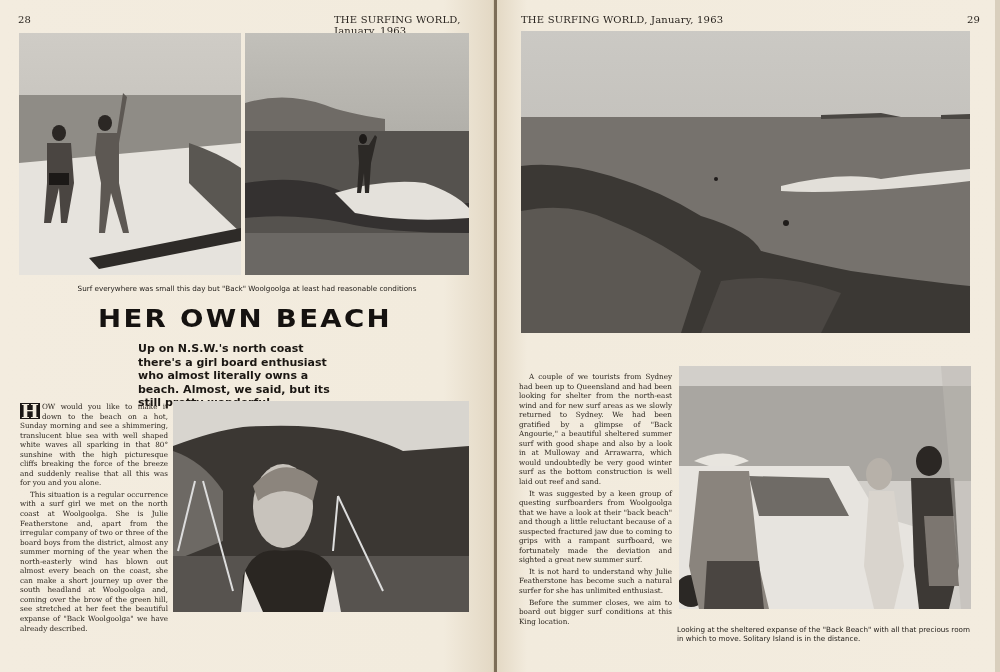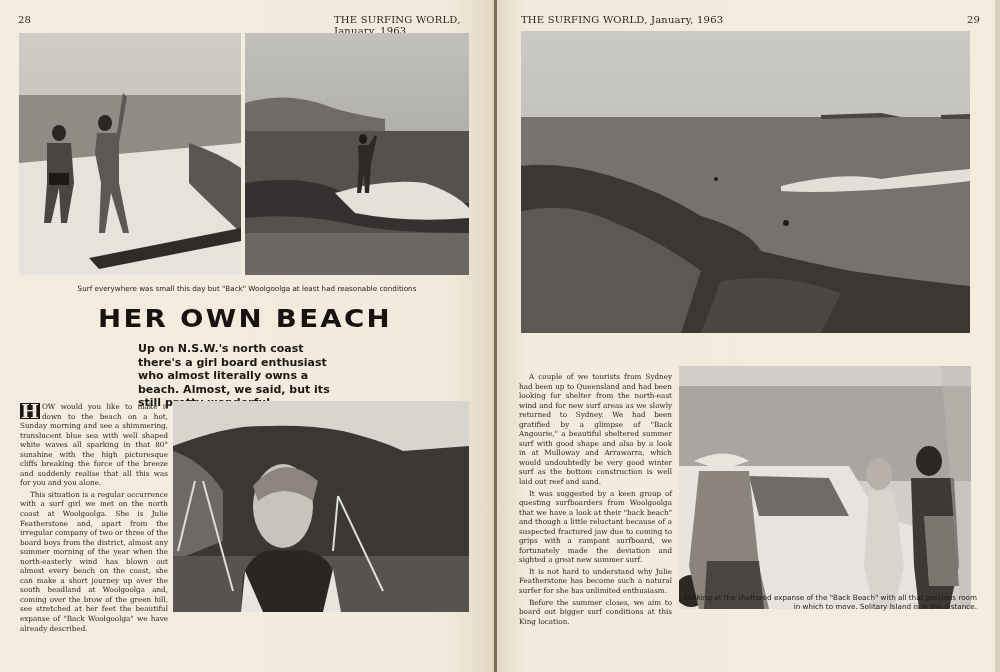--- a/index.html
+++ b/index.html
@@ -130,21 +130,21 @@
       <path d="M200 250 Q260 240 320 262 L300 302 L180 302Z" fill="#4b4743"></path>
       <circle cx="195" cy="148" r="2" fill="#1f1c1a"></circle>
       <circle cx="265" cy="192" r="3" fill="#1f1c1a"></circle>
     </svg>
   </div>
 
 
   <div class="col" style="left:22px; top:372px; width:153px;">
     <p>A couple of we tourists from Sydney had been up to Queensland and had been looking for shelter from the north-east wind and for new surf areas as we slowly returned to Sydney. We had been gratified by a glimpse of "Back Angourie," a beautiful sheltered summer surf with good shape and also by a look in at Mulloway and Arrawarra, which would undoubtedly be very good winter surf as the bottom construction is well laid out reef and sand.</p>
     <p>It was suggested by a keen group of questing surfboarders from Woolgoolga that we have a look at their "back beach" and though a little reluctant because of a suspected fractured jaw due to coming to grips with a rampant surfboard, we fortunately made the deviation and sighted a great new summer surf.</p>
-    <p>It is not hard to understand why Julie Featherstone has become such a natural surfer for she has unlimited enthusiasm.</p>
+    <p>It is not hard to understand why Julie Featherstone has become such a natural surfer for she has unlimited enthusiast.</p>
     <p>Before the summer closes, we aim to board out bigger surf conditions at this King location.</p>
   </div>
 
   <div class="photo" style="left:182px; top:366px; width:292px; height:243px;">
     <svg viewBox="0 0 292 243" preserveAspectRatio="none">
       <rect width="292" height="243" fill="#d2cfca"></rect>
       <rect y="20" width="292" height="95" fill="#a9a6a1"></rect>
       <path d="M0 100 L170 100 L200 150 L250 165 L250 243 L0 243Z" fill="#e7e4df"></path>
       <path d="M70 110 L150 112 L170 150 L80 150Z" fill="#6f6b66"></path>
       <circle cx="12" cy="225" r="16" fill="#2b2825"></circle>
@@ -153,16 +153,16 @@
       <path d="M28 195 L80 195 L85 243 L25 243Z" fill="#4a4541"></path>
       <ellipse cx="200" cy="108" rx="13" ry="16" fill="#b7b1a9"></ellipse>
       <path d="M190 125 L215 125 L225 200 L215 243 L195 243 L185 200Z" fill="#d9d4cd"></path>
       <ellipse cx="250" cy="95" rx="13" ry="15" fill="#2b2724"></ellipse>
       <path d="M232 112 L275 112 L280 200 L270 243 L240 243 L235 200Z" fill="#3d3935"></path>
       <path d="M245 150 L275 150 L280 220 L250 220Z" fill="#7c7670"></path>
       <path d="M262 0 L292 0 L292 243 L282 243Z" fill="#bdbab4" opacity="0.5"></path>
     </svg>
   </div>
 
-  <div class="caption" style="left:180px; top:593px; width:300px; text-align:right;">Looking at the sheltered expanse of the "Back Beach" with all that precious room in which to move. Solitary Island is in the distance.</div>
+  <div class="caption" style="left:180px; top:625px; width:300px; text-align:left;">Looking at the sheltered expanse of the "Back Beach" with all that precious room in which to move. Solitary Island is in the distance.</div>
 </div>
 
 <div class="edge-right"></div>
 
 </body></html>

